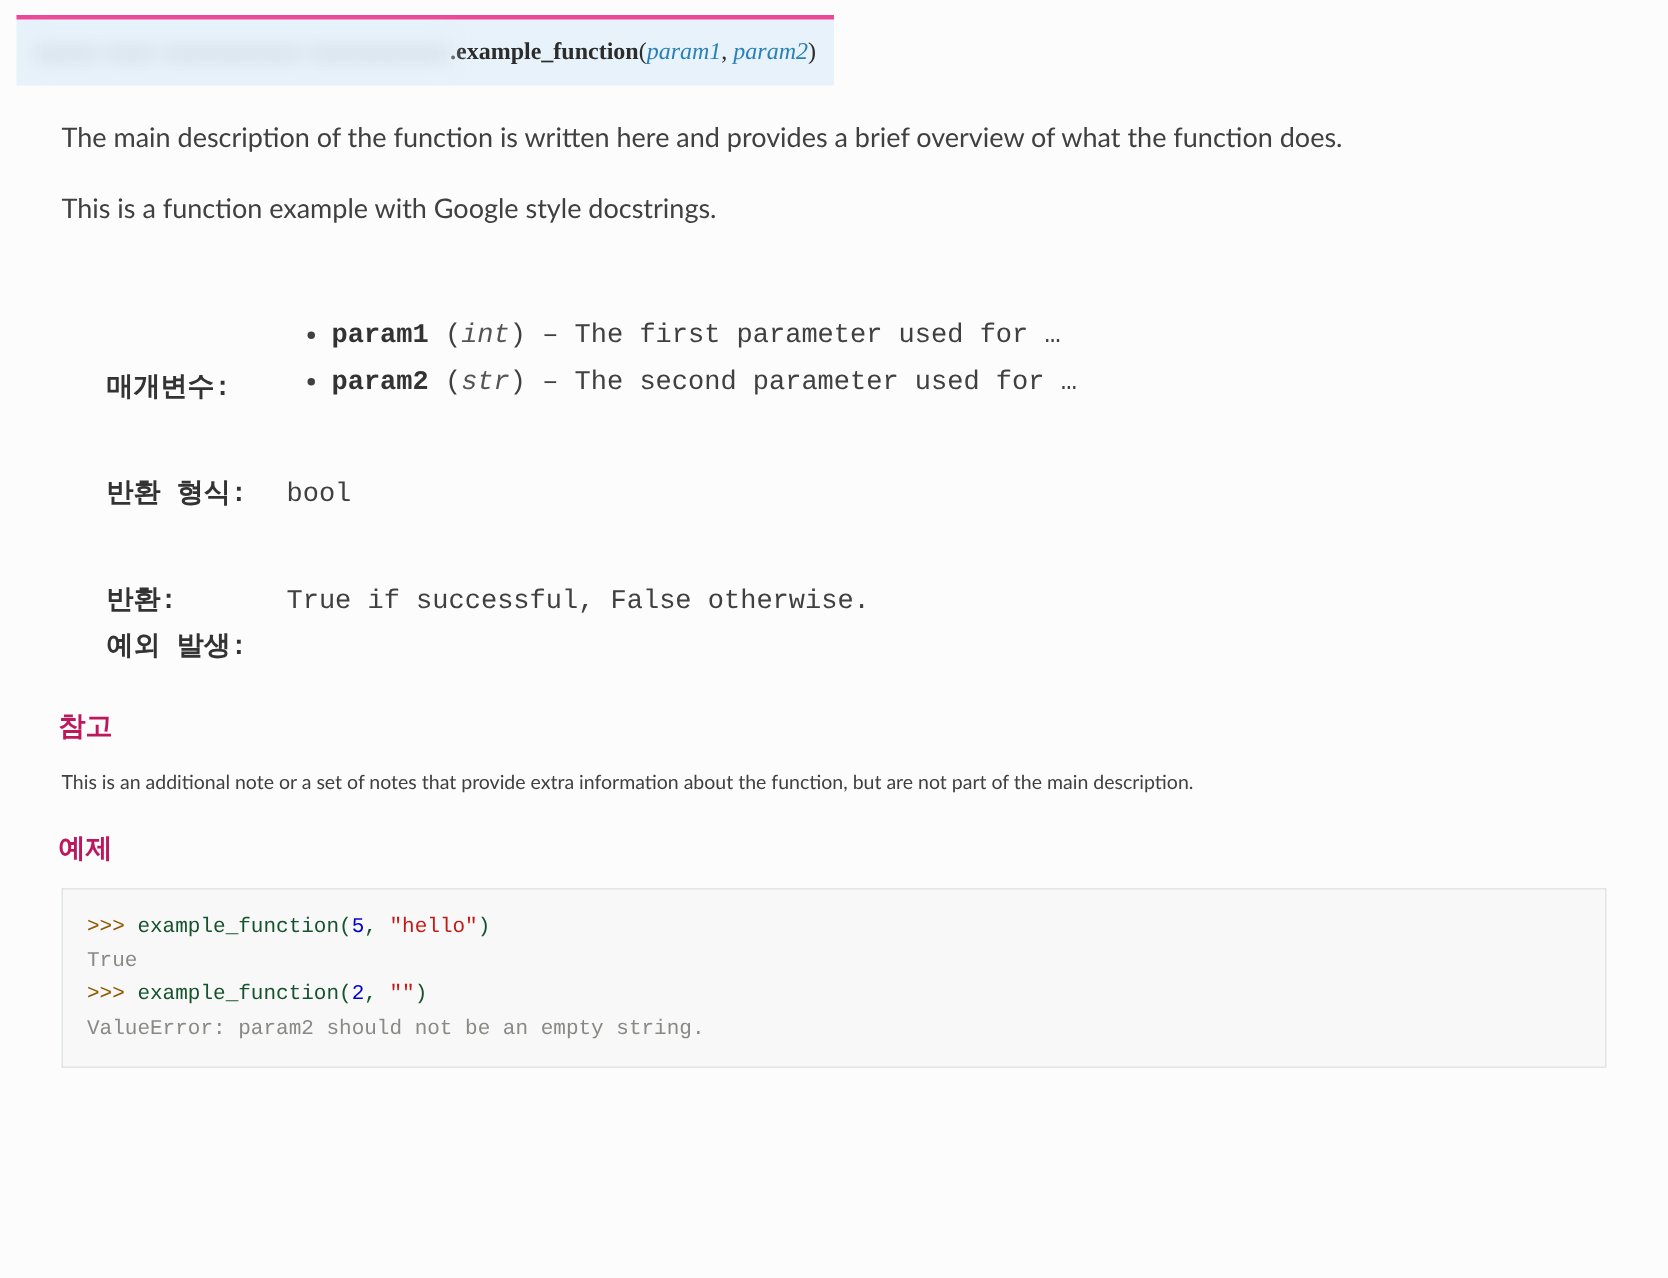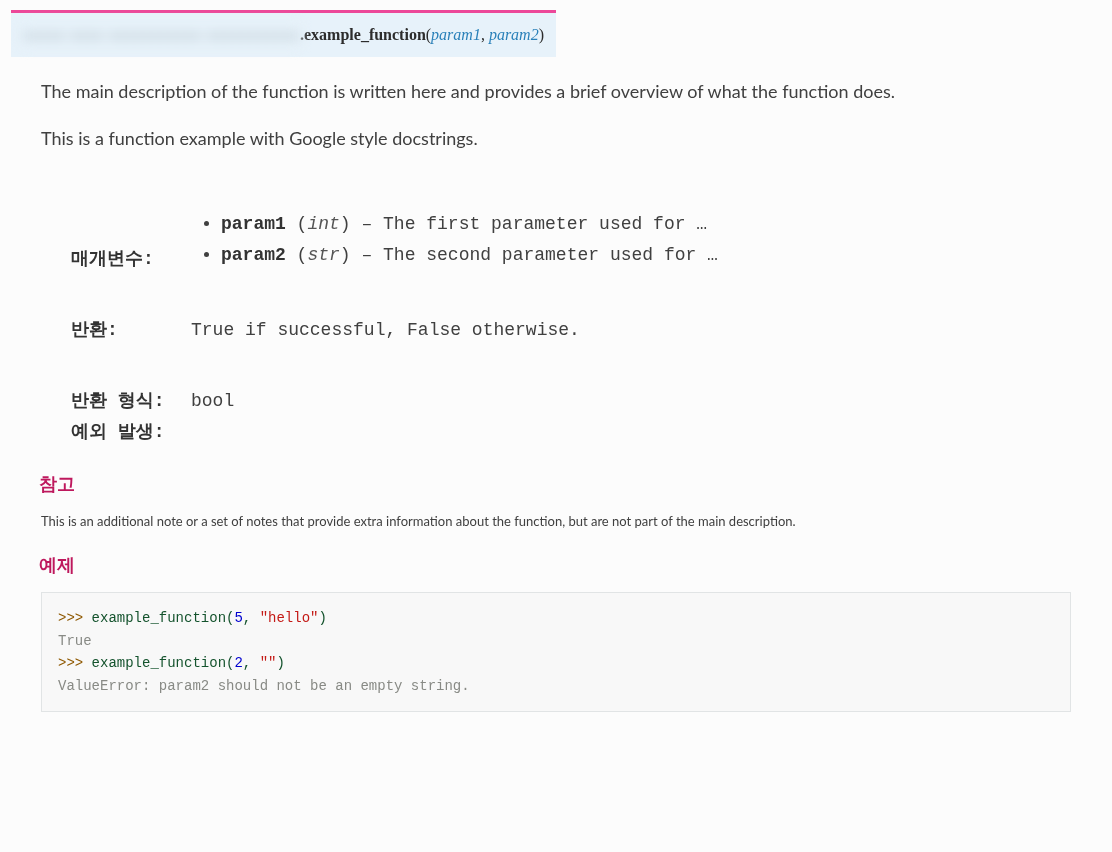--- a/index.html
+++ b/index.html
@@ -175,27 +175,27 @@
           </li>
           <li>
             <span class="param-name">param2</span>
             (<span class="param-type">str</span>)<span> – The second parameter used for …</span>
           </li>
         </ul>
       </div>
     </div>
 
     <div class="field-row">
+      <div class="field-name">반환 형식:</div>
+      <div class="field-body">bool</div>
+    </div>
+
+    <div class="field-row">
       <div class="field-name">반환:</div>
       <div class="field-body">True if successful, False otherwise.</div>
-    </div>
-
-    <div class="field-row">
-      <div class="field-name">반환 형식:</div>
-      <div class="field-body">bool</div>
     </div>
 
     <div class="field-row">
       <div class="field-name">예외 발생:</div>
     </div>
   </div>
 
   <div class="section-heading">참고</div>
   <p class="note-text">This is an additional note or a set of notes that provide extra information about the function, but are not part of the main description.</p>
 

